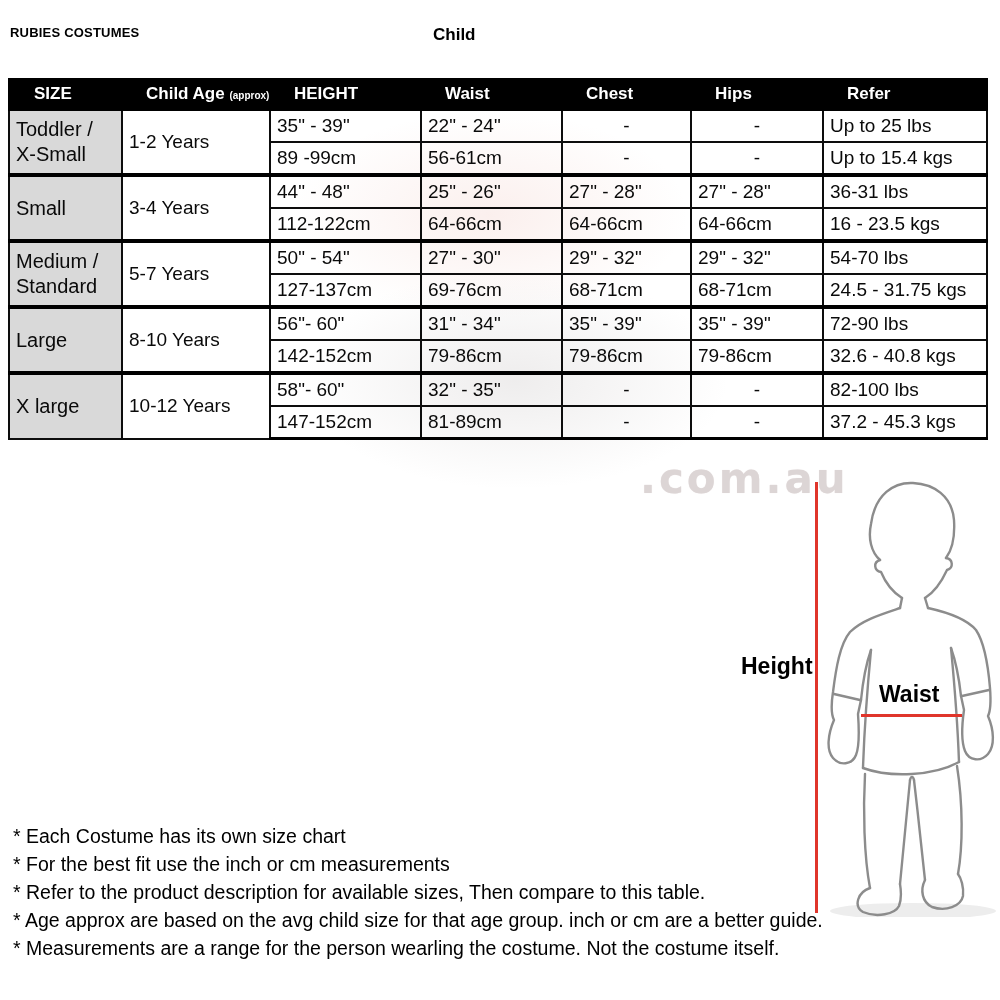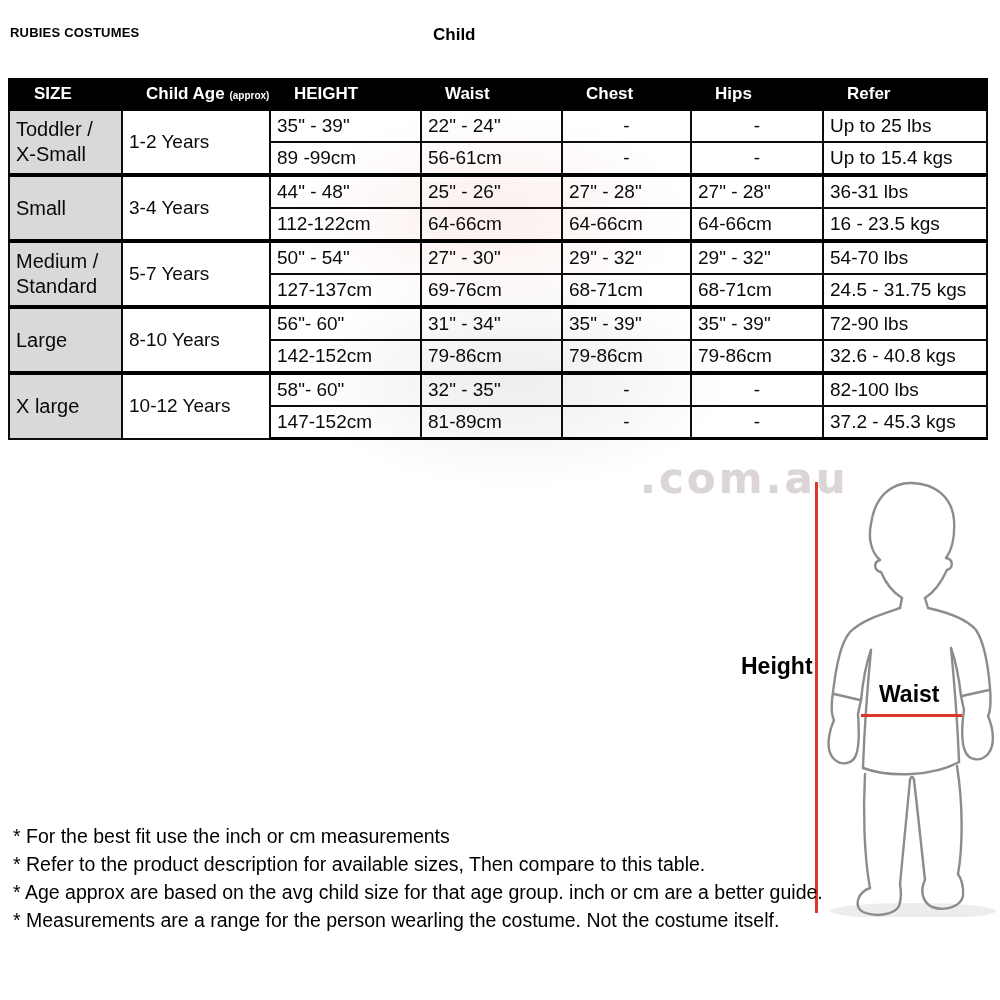--- a/index.html
+++ b/index.html
@@ -216,19 +216,20 @@
       <path d="M107 418 C102 428 104 440 114 445 C128 450 143 444 145 434 C146 425 143 416 140 412"></path>
     </g>
   </svg>
 
   <div class="measure-line height-line"></div>
   <div class="measure-line waist-line"></div>
   <div class="height-label">Height</div>
   <div class="waist-label">Waist</div>
 
   <ul class="notes">
+    <li>* Each Costume has its own size chart</li>
     <li>* For the best fit use the inch or cm measurements</li>
     <li>* Refer to the product description for available sizes, Then compare to this table.</li>
     <li>* Age approx are based on the avg child size for that age group. inch or cm are a better guide.</li>
     <li>* Measurements are a range for the person wearling the costume. Not the costume itself.</li>
   </ul>
 
 </div>
 
 </body></html>

